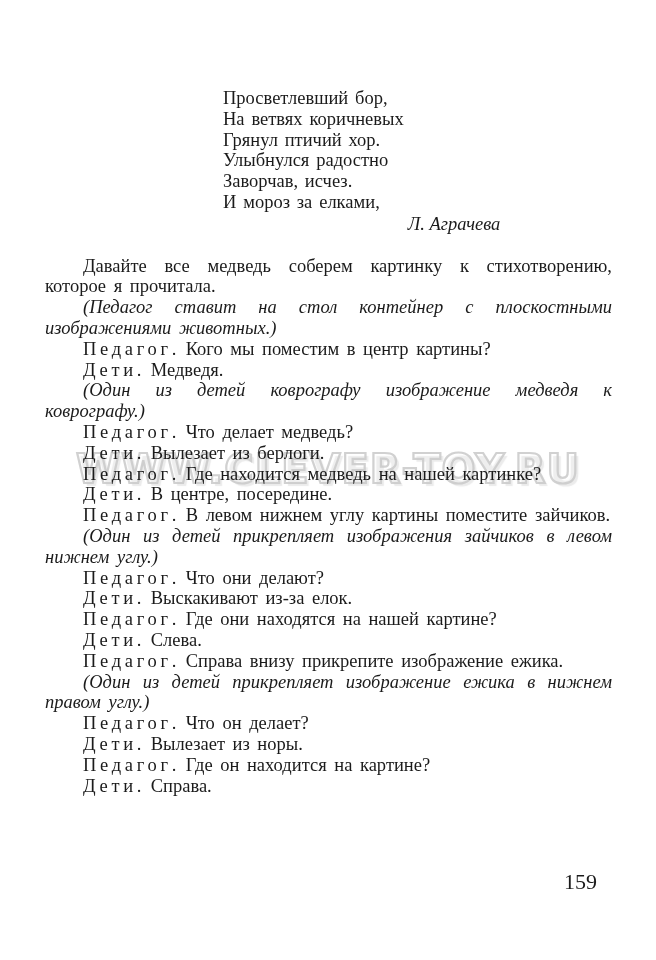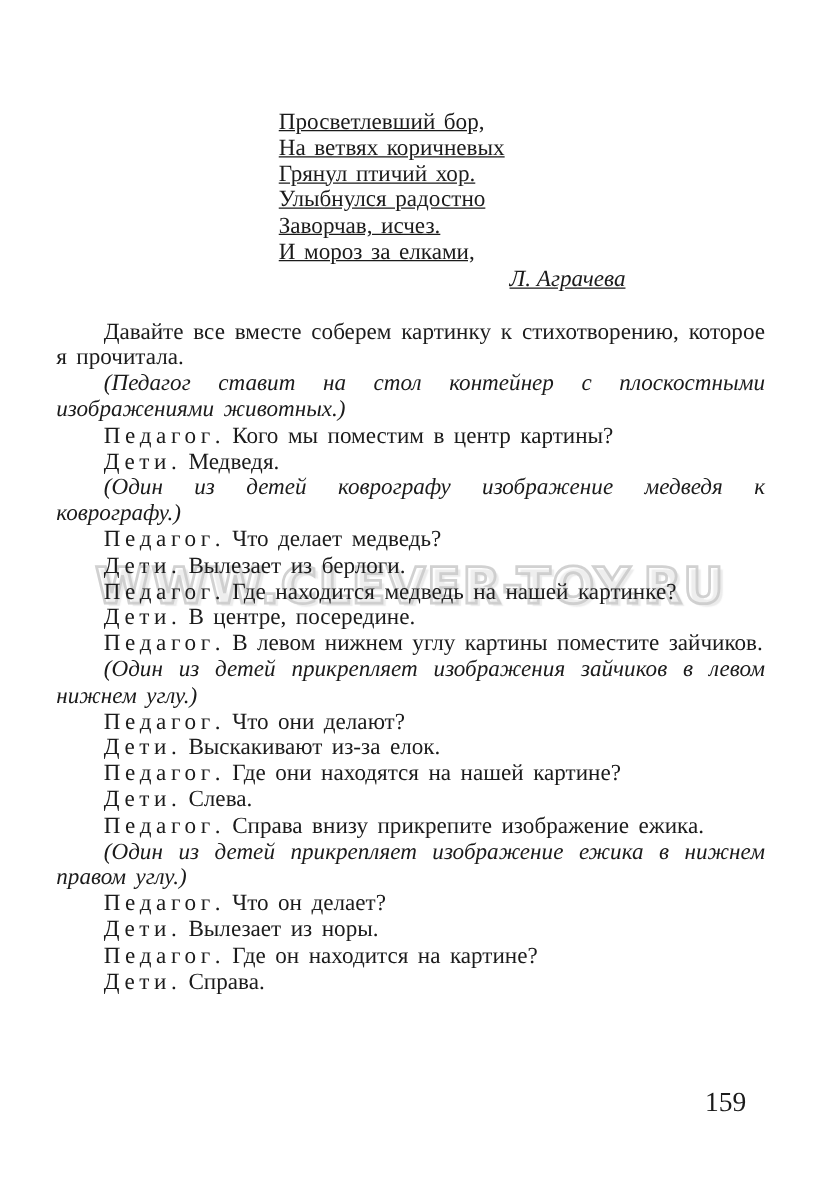--- a/index.html
+++ b/index.html
@@ -31,21 +31,21 @@
     user-select: none;
   }
   .text-block {
     position: absolute;
     left: 45px; top: 88px;
     width: 567px;
     font-size: 18.5px;
     line-height: 20.8px;
     z-index: 2;
   }
-  .poem { margin-left: 178px; text-decoration: underline; }
+  .poem { margin-left: 178px; }
   .poem-line { word-spacing: 0.12em; white-space: nowrap; }
   .poem-author {
     font-style: italic;
     margin-left: 73px;
     margin-top: 1px;
     text-align: center;
   }
   .body-text {
     margin-top: 21px;
     text-align: justify;
@@ -76,21 +76,21 @@
           <div class="poem-line">Просветлевший бор,</div>
           <div class="poem-line">На ветвях коричневых</div>
           <div class="poem-line">Грянул птичий хор.</div>
           <div class="poem-line">Улыбнулся радостно</div>
           <div class="poem-line">Заворчав, исчез.</div>
           <div class="poem-line">И мороз за елками,</div>
         </div>
       <div class="poem-author">Л. Аграчева</div>
     </div>
     <div class="body-text">
-        <p class="para">Давайте все вместе соберем картинку к стихотворению, которое я прочитала.</p>
+        <p class="para">Давайте все медведь соберем картинку к стихотворению, которое я прочитала.</p>
         <p class="para stage">(Педагог ставит на стол контейнер с плоскостными изображениями животных.)</p>
         <p class="para dialogue"><span class="speaker">Педагог</span>. Кого мы поместим в центр картины?</p>
         <p class="para dialogue"><span class="speaker">Дети</span>. Медведя.</p>
         <p class="para stage">(Один из детей коврографу изображение медведя к коврографу.)</p>
         <p class="para dialogue"><span class="speaker">Педагог</span>. Что делает медведь?</p>
         <p class="para dialogue"><span class="speaker">Дети</span>. Вылезает из берлоги.</p>
         <p class="para dialogue"><span class="speaker">Педагог</span>. Где находится медведь на нашей картинке?</p>
         <p class="para dialogue"><span class="speaker">Дети</span>. В центре, посередине.</p>
         <p class="para dialogue"><span class="speaker">Педагог</span>. В левом нижнем углу картины поместите зайчиков.</p>
         <p class="para stage">(Один из детей прикрепляет изображения зайчиков в левом нижнем углу.)</p>

